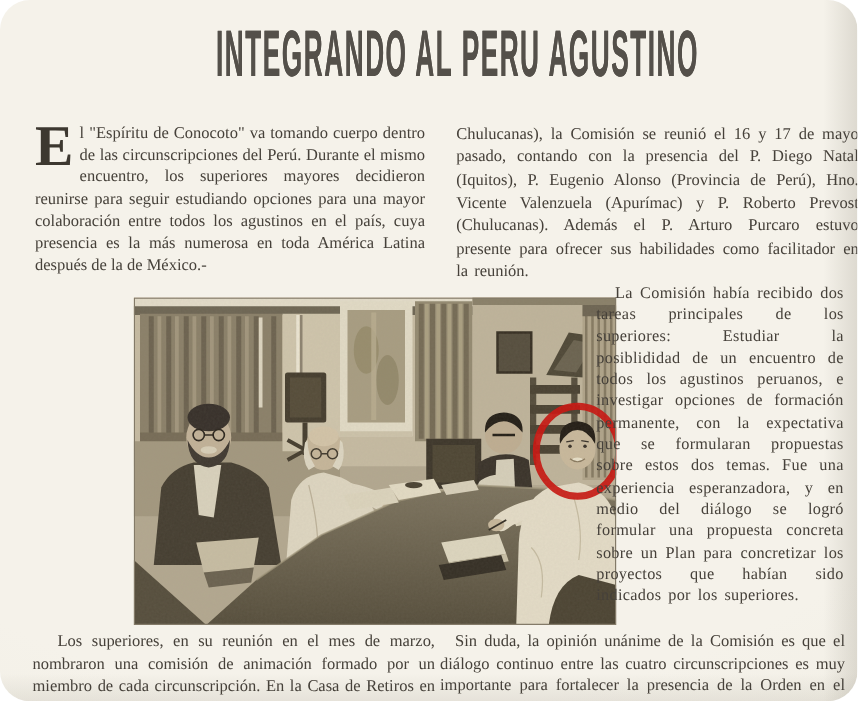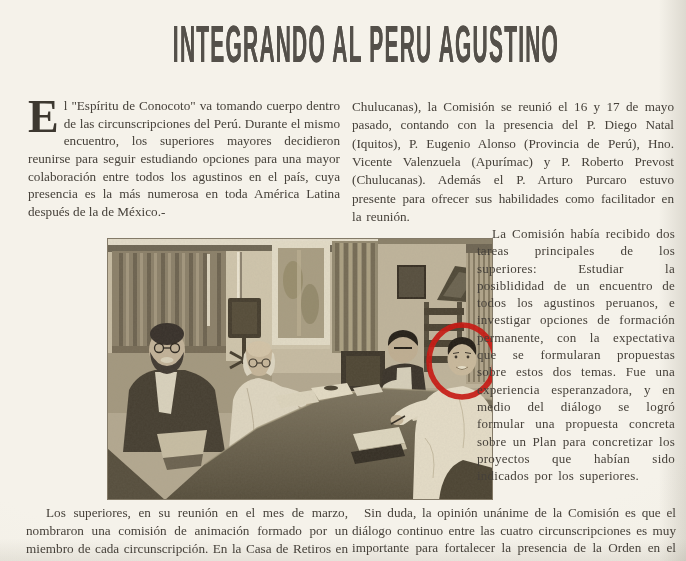--- a/index.html
+++ b/index.html
@@ -6,20 +6,21 @@
   .page{
     position:relative;
     width:686px;height:561px;
     overflow:hidden;
     color:#46413a;
     font-family:"Liberation Serif", serif;
     background:
       linear-gradient(to right, rgba(0,0,0,0) 96%, rgba(95,88,72,.16) 100%),
       linear-gradient(to bottom, rgba(0,0,0,0) 96%, rgba(95,88,72,.10) 100%),
       radial-gradient(140% 120% at 45% 35%, #f5f2ea 55%, #edeade 100%);
+    border-radius: 24px;
   }
   .title-wrap{
     position:absolute;top:14px;left:366px;
     transform:translateX(-50%);
     white-space:nowrap;
   }
   .title{
     display:inline-block;
     font-family:"Liberation Sans", sans-serif;
     font-weight:700;
@@ -35,21 +36,21 @@
     left:28px;top:84px;width:312px;
     font-size:13.2px;line-height:17.6px;
   }
   .dropcap{
     float:left;
     font-size:46px;line-height:35px;
     font-weight:bold;color:#3d3830;
     margin:2px 5px 0 0;
   }
   .col-right-top{
-    left:352px;top:85px;width:322px;
+    left:365px;top:85px;width:322px;
     font-size:13.2px;line-height:18.3px;
     word-spacing:1.5px;
   }
   .side-col{
     left:477px;top:212px;width:198px;
     font-size:13px;line-height:17.3px;
     word-spacing:2px;letter-spacing:.25px;
     text-indent:15px;
     font-family:Liberation Serif, serif;
   }

